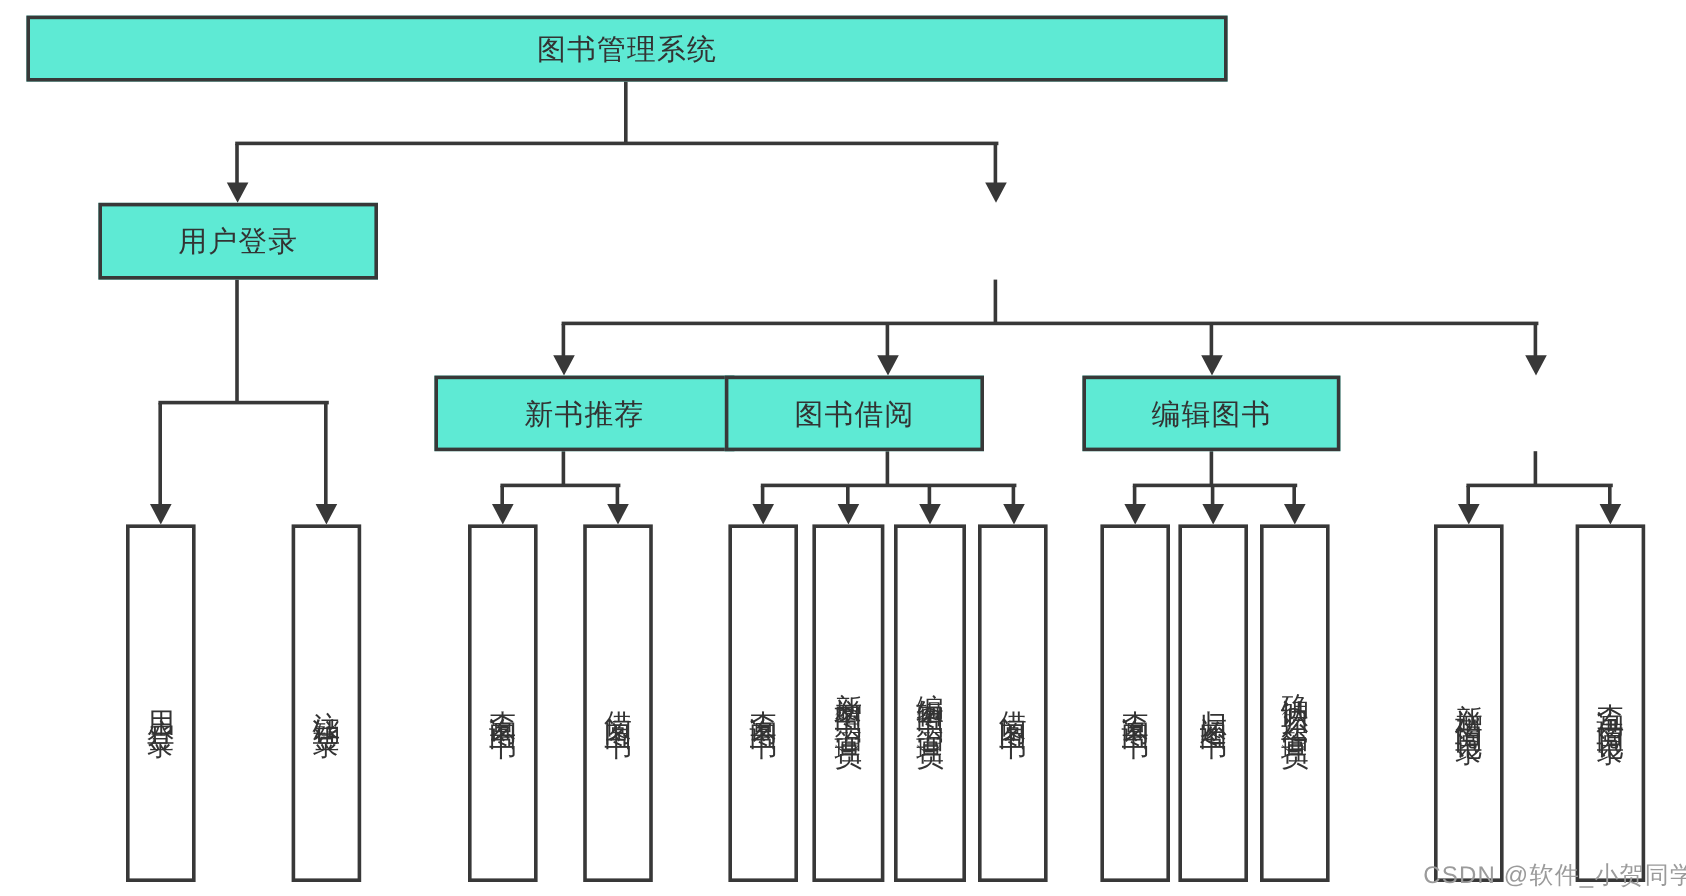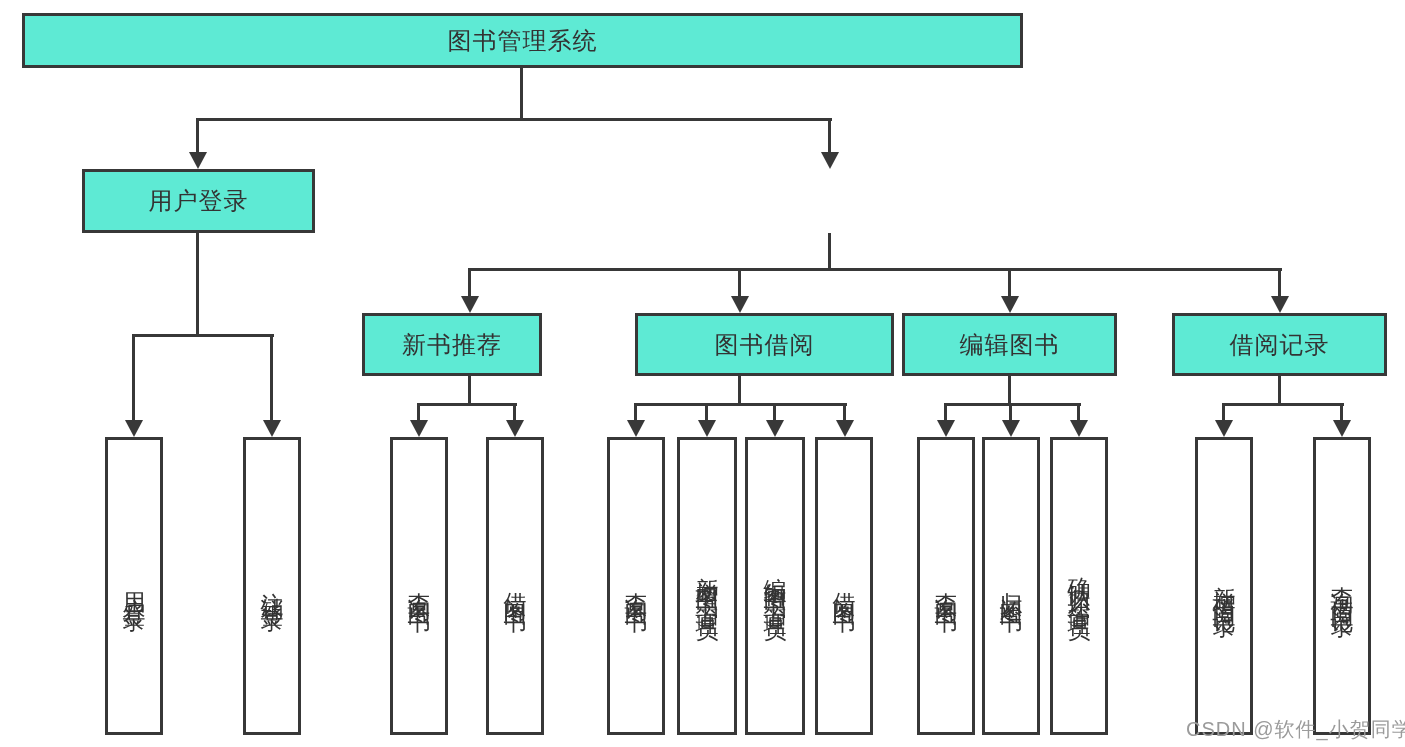--- a/index.html
+++ b/index.html
@@ -99,24 +99,23 @@
       <div class="line" style="left: 1222px; top: 405px; width: 3px; height: 17px;"></div>
       <div class="head" style="left: 1215px; top: 420px;"></div>
       <div class="line" style="left: 1340px; top: 405px; width: 3px; height: 17px;"></div>
       <div class="head" style="left: 1333px; top: 420px;"></div>
     </div>
 
   <div class="hnode" style="left:22px;top:13px;width:1001px;height:55px">图书管理系统</div>
 
   <div class="hnode" style="left:82px;top:169px;width:233px;height:64px">用户登录</div>
 
-  <div class="hnode" style="left:362px;top:313px;width:180px;height:63px">新书推荐</div>
-  <div class="hnode" style="left:635px;top:313px;width:259px;height:63px">图书借阅</div>
+  <div class="hnode" style="left:362px;top:313px;width:250px;height:63px">新书推荐</div>
+  <div class="hnode" style="left:604px;top:313px;width:216px;height:63px">图书借阅</div>
   <div class="hnode" style="left:902px;top:313px;width:215px;height:63px">编辑图书</div>
-  <div class="hnode" style="left:1172px;top:313px;width:215px;height:63px">借阅记录</div>
 
   <div class="vnode" style="left:105px">用户登录</div>
   <div class="vnode" style="left:243px">注销登录</div>
 
   <div class="vnode" style="left:390px">查询图书</div>
   <div class="vnode" style="left:486px">借阅图书</div>
 
   <div class="vnode" style="left:607px">查询图书</div>
   <div class="vnode" style="left:677px;width:60px">新增图书（管理员）</div>
   <div class="vnode" style="left:745px;width:60px">编辑图书（管理员）</div>

